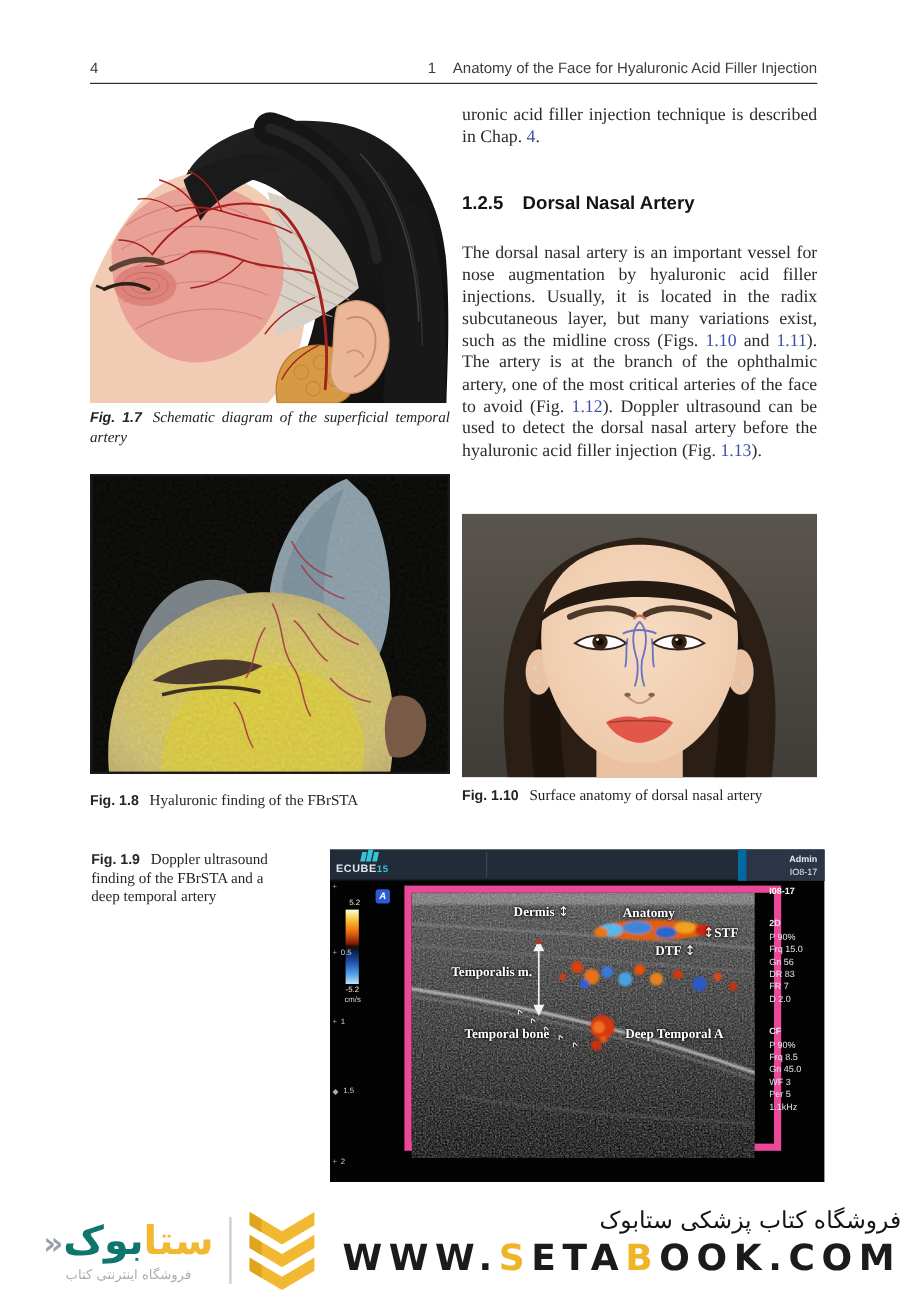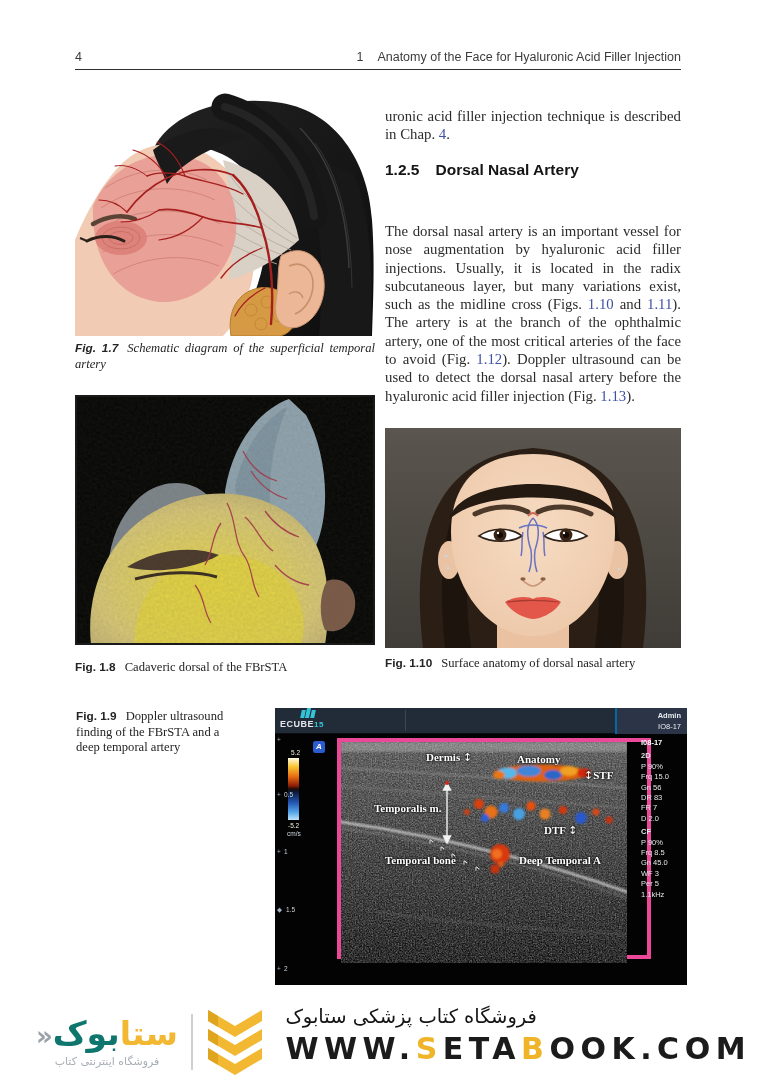--- a/index.html
+++ b/index.html
@@ -5,21 +5,21 @@
   * { margin:0; padding:0; box-sizing:border-box; }
   body { background:#e8e8e8; font-family:"Liberation Serif", serif; }
   .page { position:relative; width:757px; height:1080px; background:#ffffff; margin:0 auto; overflow:hidden; }
 
   
   .page-header { position:absolute; left:75px; top:50px; width:606px; display:flex; justify-content:space-between;
     font-family:"Liberation Sans", sans-serif; font-size:12.5px; color:#3c3c3c; padding-bottom:5px; border-bottom:1.4px solid #2e2e2e; }
   .running-title { display:flex; gap:14px; }
 
   
-  .serif-body { font-size:14.8px; line-height:18.3px; color:#2b2b2b; text-align:justify;margin-top:20px; }
+  .serif-body { font-size:14.8px; line-height:18.3px; color:#2b2b2b; text-align:justify; }
   .xref { color:#3f51a3; text-decoration:none; cursor:pointer; }
   .section-heading { position:absolute; left:385px; top:161px; font-family:"Liberation Sans", sans-serif;
     font-weight:bold; font-size:15.5px; color:#141414; display:flex; gap:16px; }
 
   .intro-para { position:absolute; left:385px; top:87px; width:296px; }
   .main-para  { position:absolute; left:385px; top:202px; width:296px; }
 
   
   .fig-img { position:absolute; overflow:hidden; }
   .fig-img svg { display:block; }
@@ -35,54 +35,54 @@
   .ultrasound { position:absolute; left:275px; top:708px; width:412px; height:277px; background:#030303;
     font-family:"Liberation Sans", sans-serif; }
   .us-topbar { position:absolute; left:0; top:0; width:100%; height:26px; background:#222b38; border-bottom:1px solid #0a0d12; }
   .us-topbar .seg-line { position:absolute; left:130px; top:2px; bottom:2px; width:1px; background:#39455a; }
   .us-brand { position:absolute; left:5px; top:11px; color:#e3e7ec; font-weight:bold; font-size:9px; letter-spacing:.5px; }
   .us-brand .suffix { color:#35c4d7; font-size:8px; }
   .brand-glyph { position:absolute; left:26px; top:2px; display:flex; gap:1px; }
   .brand-glyph i { display:block; width:4px; height:8px; background:#35c4d7; transform:skewX(-12deg); }
   .brand-glyph i:nth-child(2){ height:10px; margin-top:-2px; }
   .us-admin-tab { position:absolute; right:0; top:0; width:72px; height:26px; background:#2b3547;
-    border-left:2px solid #0369a1; color:#e8ebf0; font-size:7.5px; text-align:right; padding:2px 6px 0 0; line-height:11px; }
+    border-left:7px solid #0369a1; color:#e8ebf0; font-size:7.5px; text-align:right; padding:2px 6px 0 0; line-height:11px; }
   .us-admin-tab .adm { font-weight:bold; }
 
   .us-scale { position:absolute; left:13px; top:50px; width:11px; height:62px;
     background:linear-gradient(#fffbe0 0%, #f7c531 14%, #e86c12 30%, #8c1c08 45%, #1c0d06 50%, #0a1a3a 55%, #2356b5 72%, #58a7e8 88%, #bfe4fa 100%); }
   .us-scale-lab { position:absolute; color:#f5f0d8; font-size:6.5px; }
   .us-unit { color:#cfd6dd; }
   .us-ruler { position:absolute; left:2px; top:26px; bottom:0; width:26px; color:#cfd6dd; font-size:6.5px; }
   .us-ruler span { position:absolute; left:0; }
   .us-tick { color:#9fb0c0; }
 
   .probe-icon { position:absolute; left:38px; top:33px; width:12px; height:12px; background:#2a5bd0; border-radius:2.5px;
     color:#fff; font-size:8px; font-weight:bold; font-style:italic; text-align:center; line-height:12px; }
 
-  .us-scan { position:absolute; left:62px; top:30px; width:314px; height:221px; border:4px solid #ec4899; }
+  .us-scan { position:absolute; left:62px; top:30px; width:314px; height:221px; border:6px solid #ec4899; }
   .us-scan svg { position:absolute; left:0; top:0; }
   .us-lab { position:absolute; color:#ffffff; font-family:"Liberation Serif", serif; font-size:11px; font-weight:600;
     white-space:nowrap; text-shadow:0 0 3px #000, 0 0 2px #000; }
   .us-arrow { font-family:"DejaVu Sans", sans-serif; font-weight:normal; font-size:11px; }
   .ah { position:absolute; color:#f5f5f5; font-size:8px; font-weight:bold; transform:rotate(-24deg);
     font-family:"Liberation Sans", sans-serif; text-shadow:0 0 2px #000; }
 
   .us-panel { position:absolute; left:366px; top:30px; width:46px; color:#e2e6ea; font-size:7.5px; line-height:10.4px; }
   .us-panel .bright { color:#fff; font-weight:bold; }
-  .us-panel .mode { font-weight:bold; margin-top:3px; }
+  .us-panel .mode { font-weight:bold; margin-top:17px; }
 
   
   .footer-logo { position:absolute; left:36px; top:1009px; display:flex; align-items:center; gap:13px; }
   .wordmark-block { text-align:center; }
   .wordmark { font-family:"DejaVu Sans", sans-serif; font-weight:bold; font-size:33px; line-height:36px; direction:rtl; unicode-bidi:isolate; }
   .wm-1 { color:#f3b832; } .wm-2 { color:#0f766e; } .wm-ch { color:#9ba1a8; font-size:26px; }
   .logo-subtitle { font-family:"DejaVu Sans", sans-serif; font-size:11px; color:#a9aeb5; margin-top:1px; direction:rtl; }
   .logo-divider { width:2px; height:56px; background:#ccd0d4; }
-  .footer-right { position:absolute; right:6px; top:1005px; text-align:left; }
+  .footer-right { position:absolute; right:6px; top:1005px; text-align:right; }
   .store-line { font-family:"DejaVu Sans", sans-serif; font-size:19.5px; color:#141414; direction:rtl; }
   .site-url { font-family:"DejaVu Sans", sans-serif; font-weight:bold; font-size:30px; letter-spacing:5.5px;
     color:#1b1b1b; margin-top:3px; white-space:nowrap; }
   .url-accent { color:#f0b429; }
 </style>
 </head>
 <body>
 
 <div class="page">
 
@@ -222,21 +222,21 @@
         <path d="M120,190 C130,202 128,216 136,228"></path>
         <path d="M200,170 C210,182 222,188 234,190"></path>
       </g>
 
       <path d="M252,186 C268,180 282,193 280,212 C278,230 263,240 250,235 C244,222 244,200 252,186 Z" fill="#7c5b49"></path>
       <rect width="300" height="250" filter="url(#tex18)" opacity="0.25"></rect>
       <rect x="1" y="1" width="298" height="248" fill="none" stroke="#1a1a1a" stroke-width="2"></rect>
     </svg>
   </div>
   <div class="fig-caption cap18">
-    <span class="fig-label">Fig. 1.8</span><span>Cadaveric dorsal of the FBrSTA</span>
+    <span class="fig-label">Fig. 1.8</span><span>Hyaluronic finding of the FBrSTA</span>
   </div>
 
   <div class="fig-img" style="left:385px; top:428px; width:296px; height:220px;">
     <svg width="296" height="220" viewBox="0 0 296 220">
       <defs>
         <linearGradient id="bg110" x1="0" y1="0" x2="0" y2="1">
           <stop offset="0" stop-color="#5a554e"></stop>
             <stop offset="1" stop-color="#403c37"></stop>
         </linearGradient>
         <radialGradient id="skin110" cx="0.5" cy="0.42" r="0.75">
@@ -397,21 +397,21 @@
           <line x1="106" y1="46" x2="106" y2="96"></line>
           <path d="M106,41 L102.5,48 L109.5,48 Z"></path>
           <path d="M106,101 L102.5,94 L109.5,94 Z"></path>
         </g>
         <circle cx="106" cy="41" r="2" fill="#d02818"></circle>
       </svg>
 
       <span class="us-lab" style="left:85px; top:9px;"><span>Dermis</span> <span class="us-arrow">↕</span></span>
       <span class="us-lab" style="left:176px; top:11px;">Anatomy</span>
       <span class="us-lab" style="left:243px; top:27px;"><span class="us-arrow">↕</span><span>STF</span></span>
-      <span class="us-lab" style="left:203px; top:42px;margin-top:40px;"><span>DTF</span> <span class="us-arrow">↕</span></span>
+      <span class="us-lab" style="left:203px; top:42px;"><span>DTF</span> <span class="us-arrow">↕</span></span>
       <span class="us-lab" style="left:33px; top:60px;">Temporalis m.</span>
       <span class="ah" style="left:88px;  top:96px;">^</span>
       <span class="ah" style="left:99px;  top:103px;">^</span>
       <span class="ah" style="left:110px; top:110px;">^</span>
       <span class="ah" style="left:122px; top:117px;">^</span>
       <span class="ah" style="left:134px; top:123px;">^</span>
       <span class="us-lab" style="left:44px; top:112px;">Temporal bone</span>
       <span class="us-lab" style="left:178px; top:112px;">Deep Temporal A</span>
     </div>
 

